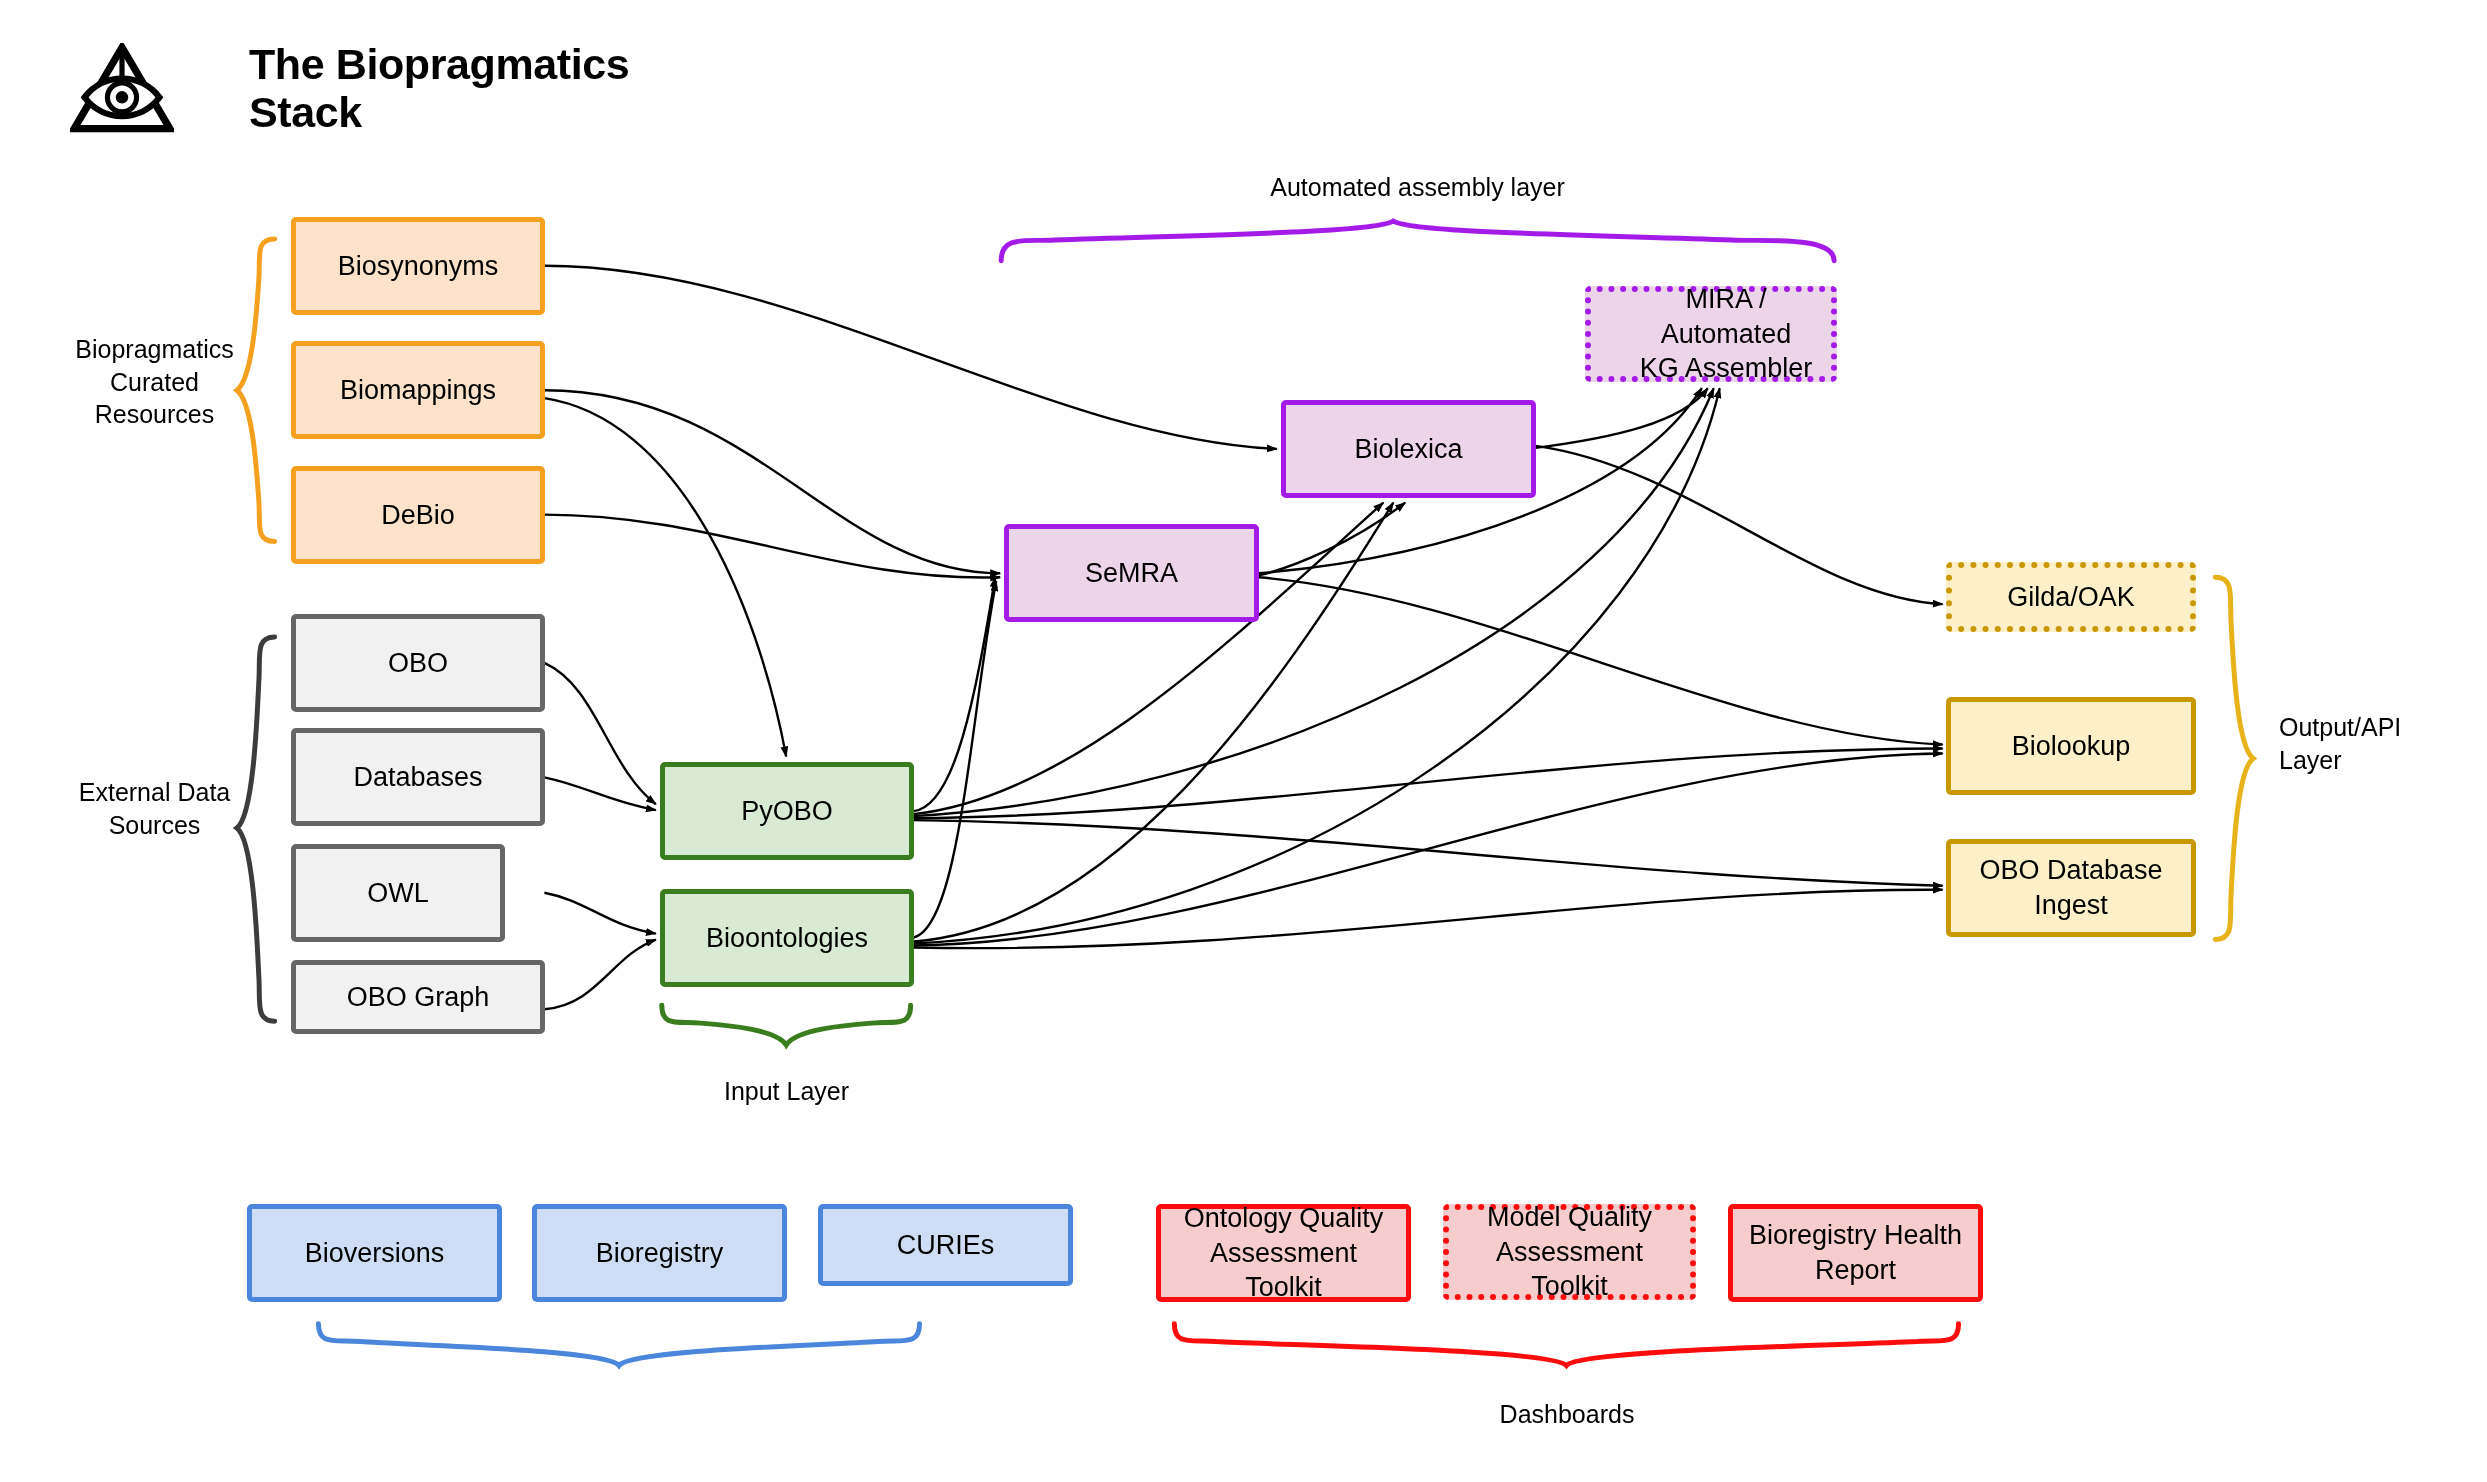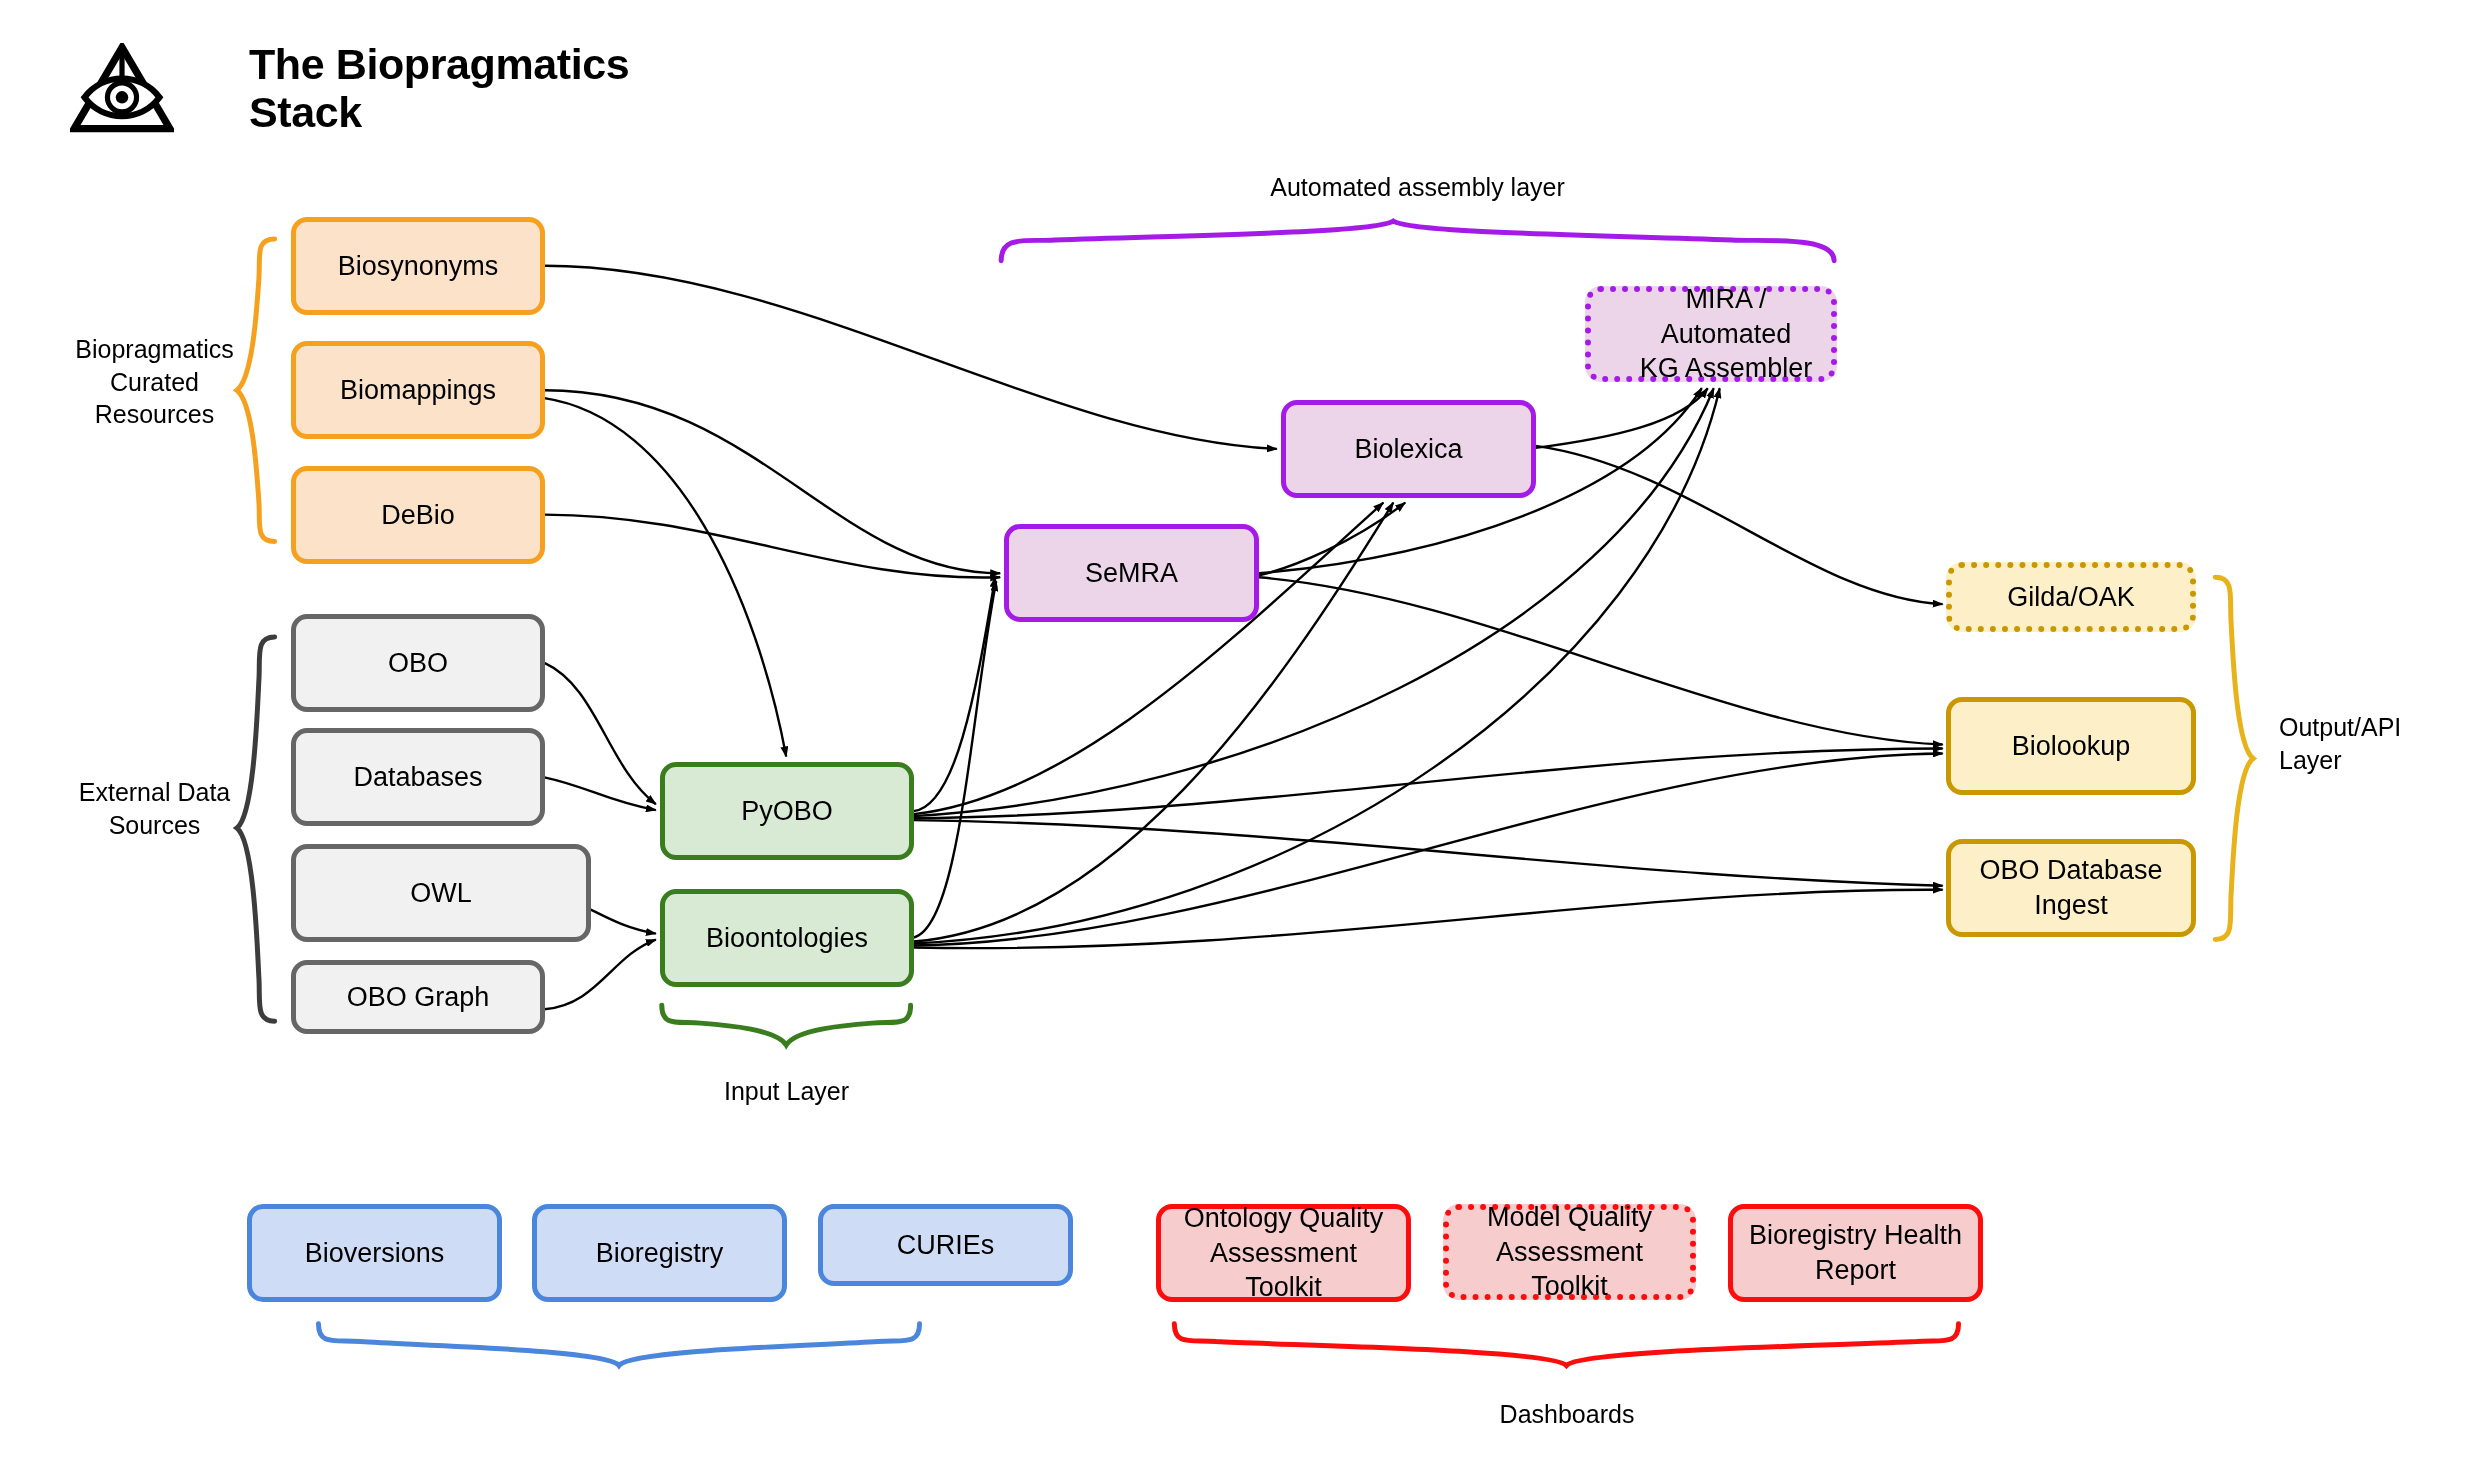--- a/index.html
+++ b/index.html
@@ -43,21 +43,21 @@
     line-height: 1.12;
     color: #000000;
     white-space: pre-line;
     letter-spacing: -0.4px;
     margin-left: 47px;
   }
   
   .node {
     position: absolute;
     box-sizing: border-box;
-    border-radius: 16px;
+    border-radius: 5px;
     display: flex;
     align-items: center;
     justify-content: center;
     text-align: center;
     font-size: 27px;
     line-height: 1.28;
     color: #000000;
     padding: 4px 10px;
     white-space: pre-line;
     z-index: 3;
@@ -202,21 +202,21 @@
   <div class="glabel" style="left:2279px; top:711px; width:199px; text-align:left;">Output/API
 Layer</div>
   <div class="glabel" style="left:1383px; top:1398px; width:368px;">Dashboards</div>
 
   <div id="nodes-root">
       <div class="node n-orange" style="left: 291px; top: 217px; width: 254px; height: 98px;">Biosynonyms</div>
       <div class="node n-orange" style="left: 291px; top: 341px; width: 254px; height: 98px;">Biomappings</div>
       <div class="node n-orange" style="left: 291px; top: 466px; width: 254px; height: 98px;">DeBio</div>
       <div class="node n-grey" style="left: 291px; top: 614px; width: 254px; height: 98px;">OBO</div>
       <div class="node n-grey" style="left: 291px; top: 728px; width: 254px; height: 98px;">Databases</div>
-      <div class="node n-grey" style="left: 291px; top: 844px; width: 300px; height: 98px;">OWL</div>
+      <div class="node n-grey" style="left: 291px; top: 844px; width: 214px; height: 98px;">OWL</div>
       <div class="node n-grey" style="left: 291px; top: 960px; width: 254px; height: 74px;">OBO Graph</div>
       <div class="node n-green" style="left: 660px; top: 762px; width: 254px; height: 98px;">PyOBO</div>
       <div class="node n-green" style="left: 660px; top: 889px; width: 254px; height: 98px;">Bioontologies</div>
       <div class="node n-purple" style="left: 1004px; top: 524px; width: 255px; height: 98px;">SeMRA</div>
       <div class="node n-purple" style="left: 1281px; top: 400px; width: 255px; height: 98px;">Biolexica</div>
       <div class="node n-purple-dotted" style="left: 1585px; top: 286px; width: 252px; height: 96px; padding-left: 40px;">MIRA / Automated
 KG Assembler</div>
       <div class="node n-yellow-dotted" style="left: 1946px; top: 554px; width: 250px; height: 70px; margin-top: 8px;">Gilda/OAK</div>
       <div class="node n-yellow" style="left: 1946px; top: 697px; width: 250px; height: 98px;">Biolookup</div>
       <div class="node n-yellow" style="left: 1946px; top: 839px; width: 250px; height: 98px;">OBO Database

